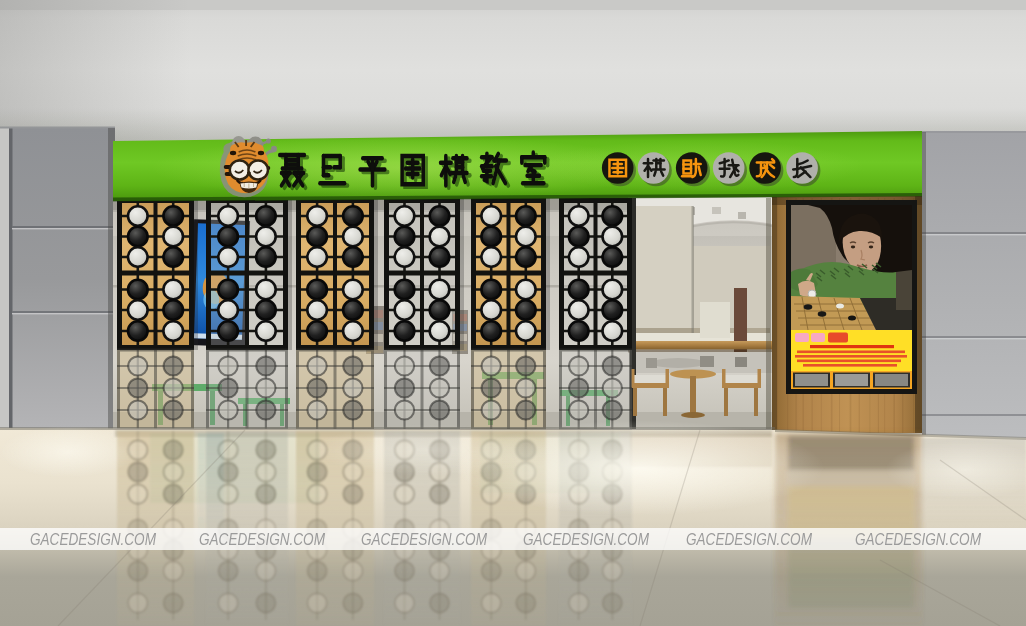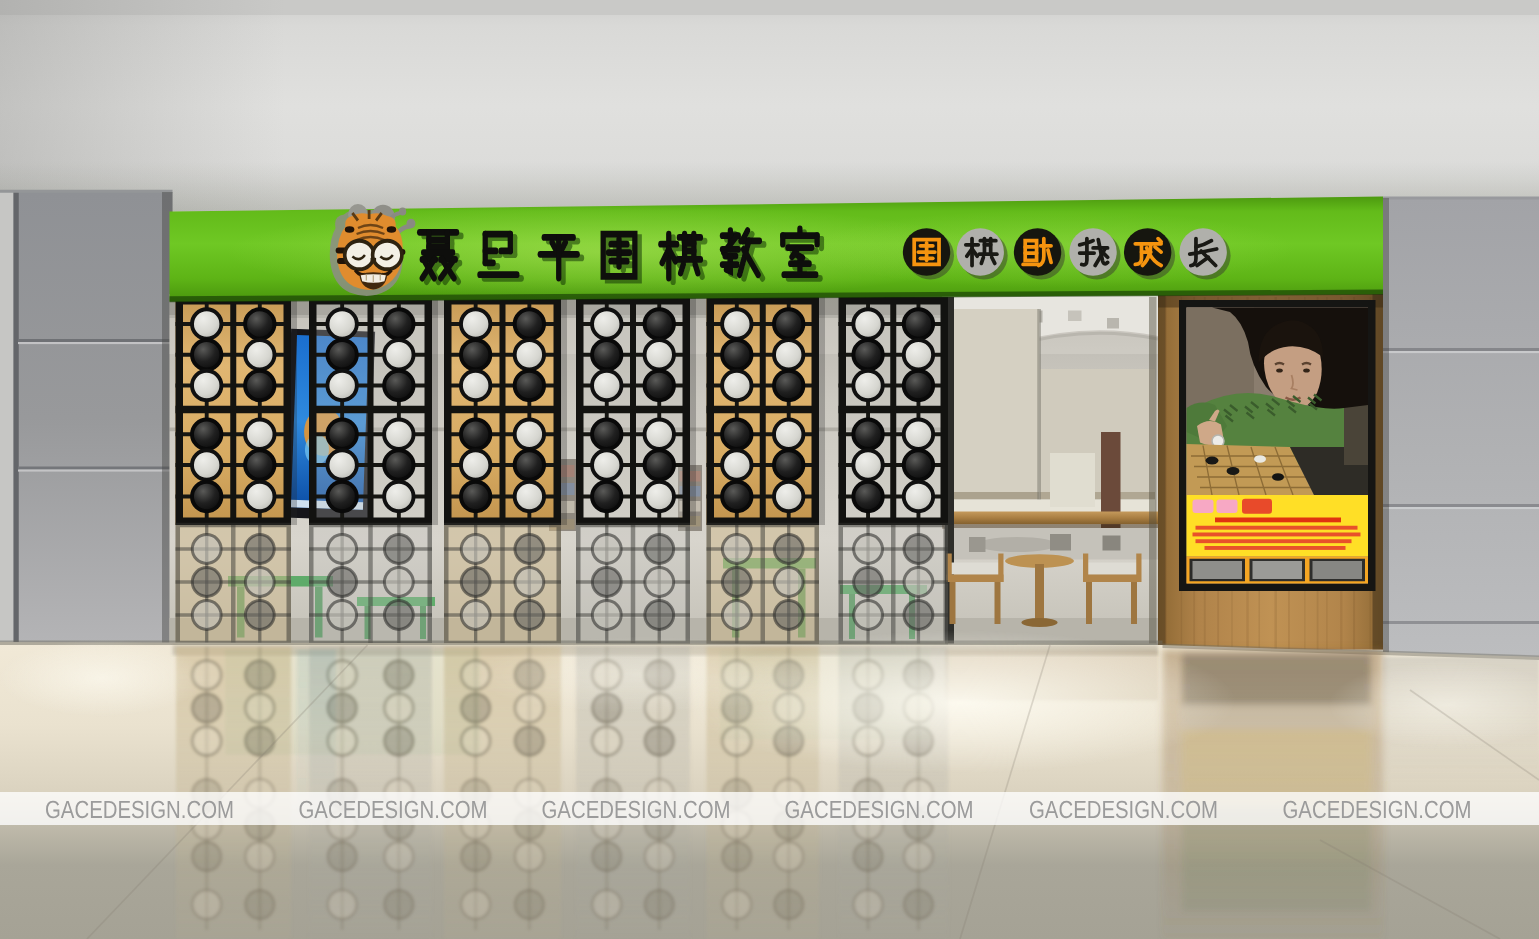--- a/index.html
+++ b/index.html
@@ -1,18 +1,18 @@
 <!DOCTYPE html>
 <html><head>
 <meta charset="utf-8">
 <title>Go Classroom Storefront</title>
 <style>
 html,body{margin:0;padding:0;width:1026px;height:626px;overflow:hidden;background:#d8d8d4;
 font-family:"Liberation Sans",sans-serif;}
-#scene{position:relative;width:1026px;height:626px;}
+#scene{position:relative;width:1026px;height:626px;font-style:italic;}
 </style>
 </head>
 <body>
 
 <div id="scene">
 <svg width="1026" height="626" viewBox="0 0 1026 626" xmlns="http://www.w3.org/2000/svg">
 <defs>
 <linearGradient id="ceil" x1="0" y1="0" x2="0" y2="1">
  <stop offset="0" stop-color="#cfcfcd"></stop>
           <stop offset="0.12" stop-color="#d9d9d7"></stop>

